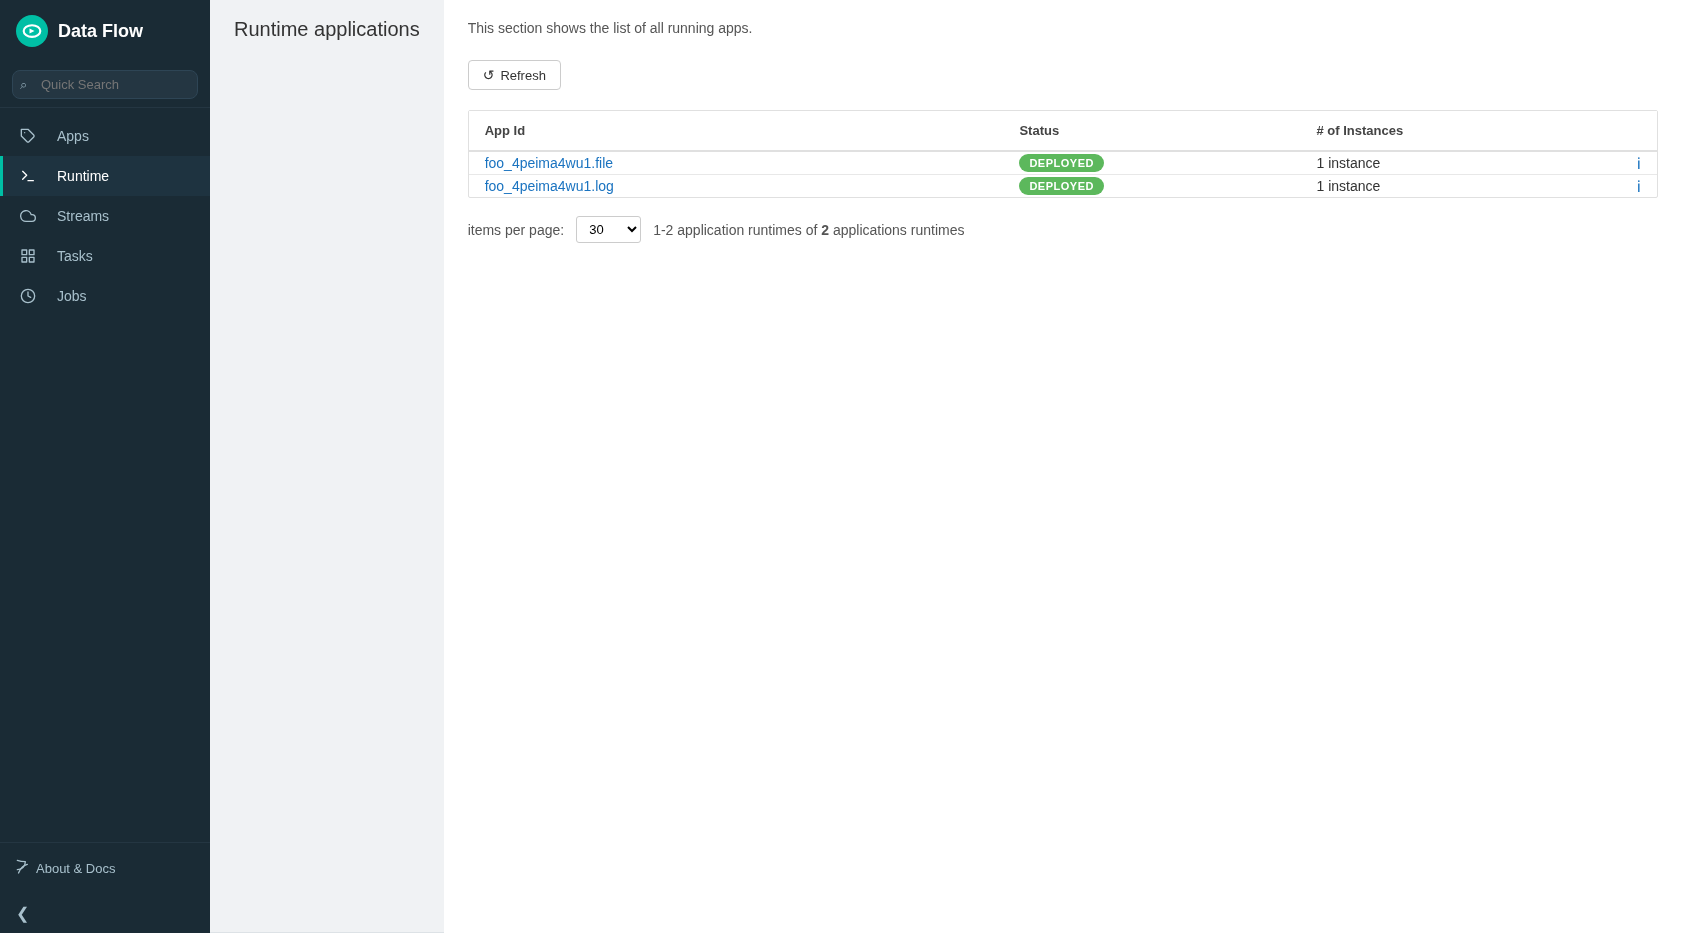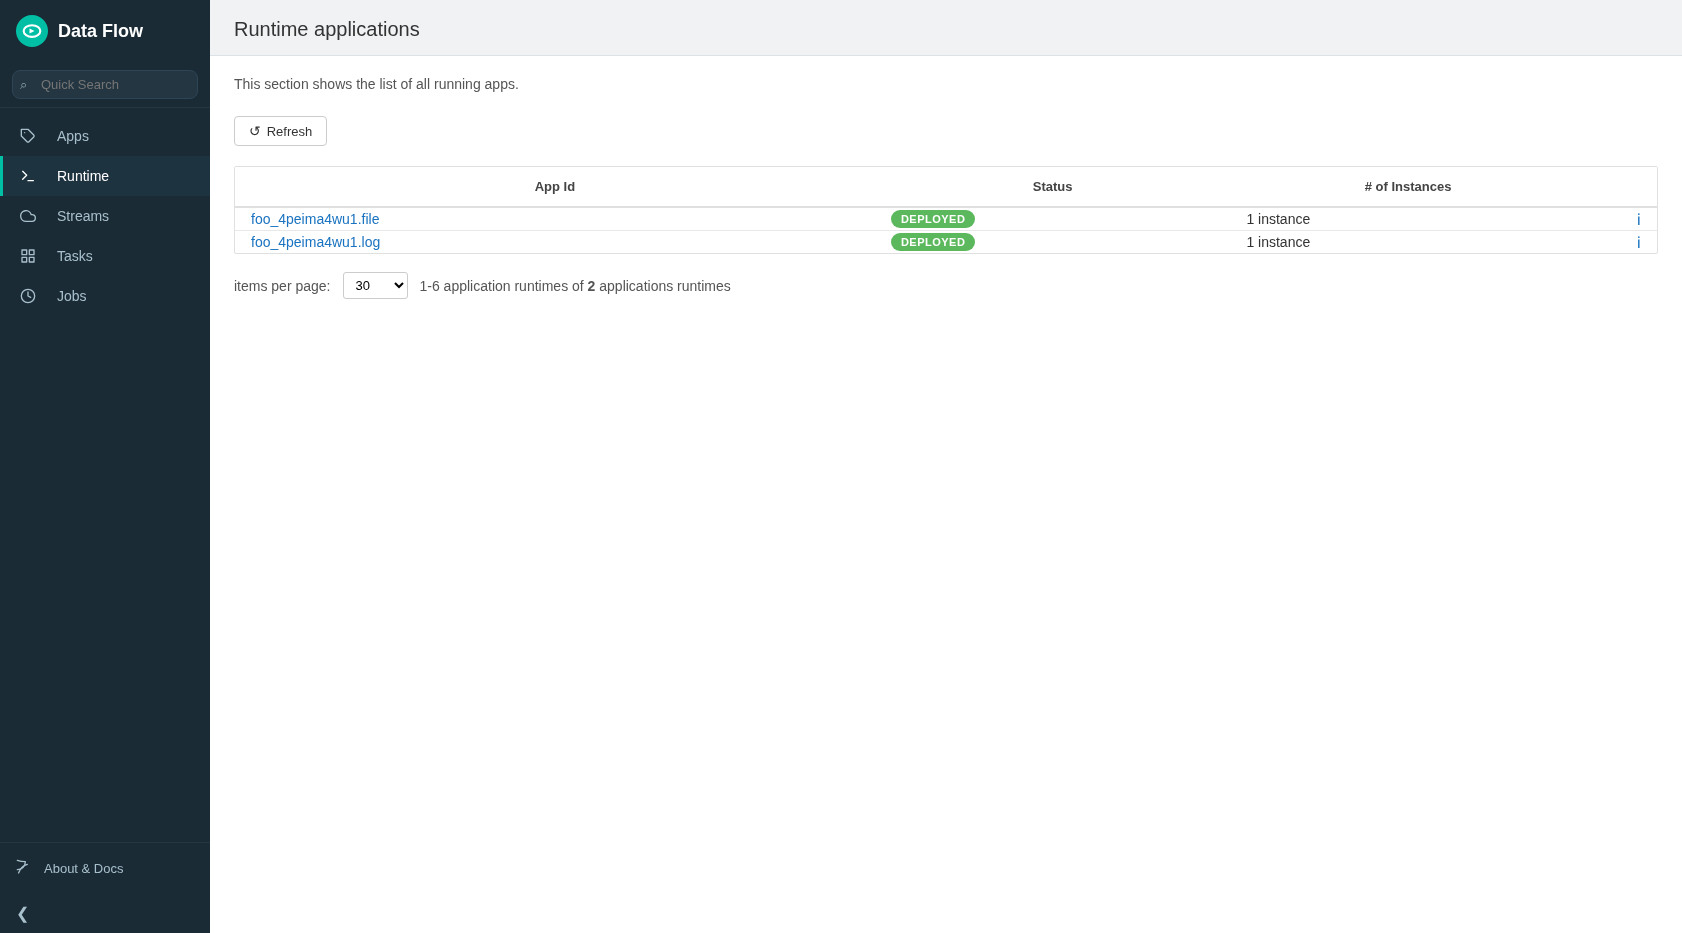--- a/index.html
+++ b/index.html
@@ -101,21 +101,21 @@
       align-items: center;
       justify-content: center;
       flex-shrink: 0;
     }
 
     .sidebar-bottom {
       padding: 16px;
       border-top: 1px solid #243642;
       display: flex;
       align-items: center;
-      gap: 12px;
+      gap: 4px;
     }
 
     .about-link {
       color: #a8c0cc;
       font-size: 13px;
       cursor: pointer;
       display: flex;
       align-items: center;
       gap: 10px;
     }
@@ -127,21 +127,21 @@
       font-size: 16px;
       display: flex;
       align-items: center;
     }
 
     
     .main {
       flex: 1;
       background: #fff;
       display: flex;
-      flex-direction: column;
+      flex-direction: row;
       overflow: hidden;
     }
 
     .page-header {
       padding: 18px 24px 14px;
       background: #f0f2f4;
       border-bottom: 1px solid #dde2e6;
     }
 
     .page-title {
@@ -189,21 +189,21 @@
     table {
       width: 100%;
       border-collapse: collapse;
     }
 
     thead tr {
       border-bottom: 2px solid #e0e0e0;
     }
 
     th {
-      text-align: center;
+      text-align: left;
       padding: 12px 16px;
       font-size: 13px;
       font-weight: 600;
       color: #444;
       background: #fff;
     }
 
     td {
       padding: 0 16px;
       font-size: 14px;
@@ -410,17 +410,17 @@
 
     <div class="pagination-bar">
       <span>items per page:</span>
       <select>
         <option>30</option>
         <option>10</option>
         <option>20</option>
         <option>50</option>
       </select>
       <span class="pagination-text">
-        <span>1-6 application runtimes of </span><strong>2</strong><span> applications runtimes</span>
+        <span>1-2 application runtimes of </span><strong>2</strong><span> applications runtimes</span>
       </span>
     </div>
   </div>
 </main>
 
 </body></html>

